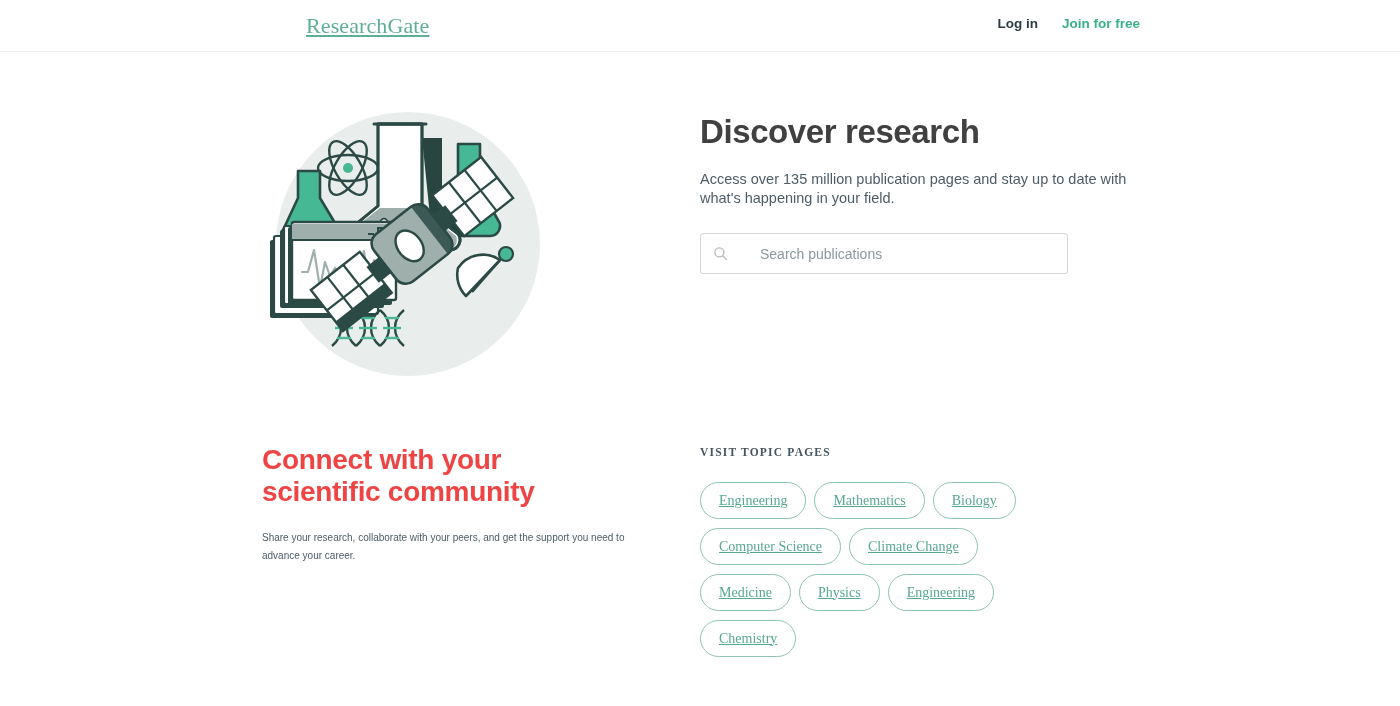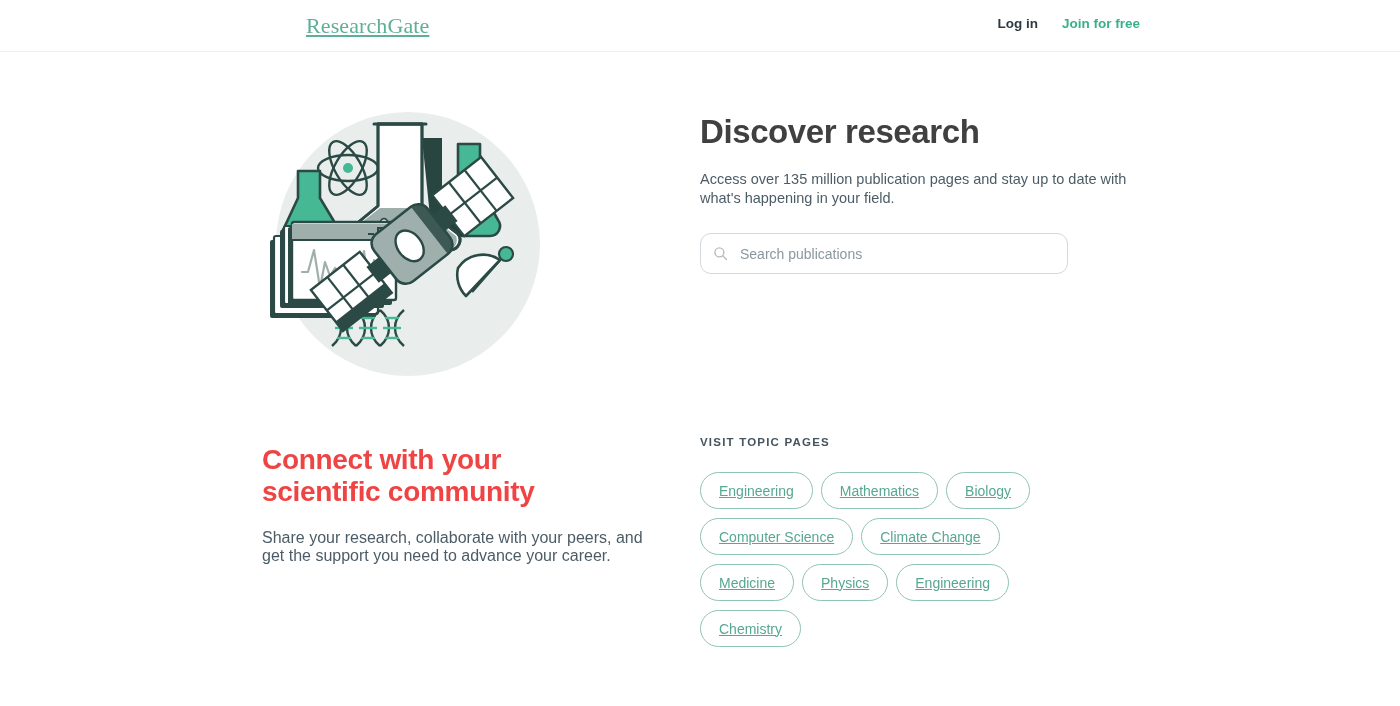--- a/index.html
+++ b/index.html
@@ -93,25 +93,26 @@
     font-size: 14.5px;
     line-height: 19px;
     color: #4c5c66;
     max-width: 440px;
   }
   .search-wrap {
     margin-top: 25px;
     width: 368px;
     height: 41px;
     border: 1px solid #d3d8dc;
-    border-radius: 11px;
+    border-radius: 3px;
     display: flex;
     align-items: center;
     padding: 0 12px;
     background: #fff;
+    gap: 20px;
   }
   .search-icon {
     width: 15px;
     height: 15px;
     flex: 0 0 15px;
     margin-right: 10px;
     opacity: 0.55;
   }
   .search-input {
     border: none;
@@ -138,30 +139,31 @@
   .connect-title {
     margin: 0;
     font-size: 28px;
     font-weight: bold;
     line-height: 32px;
     letter-spacing: -0.3px;
     color: #ef4444;
   }
   .connect-sub {
     margin: 21px 0 0 0;
-    font-size: 16px;
+    font-size: 10px;
     line-height: 18px;
     color: #4c5c66;
     max-width: 400px;
   }
   .topics-block {
     position: absolute;
     left: 700px;
-    top: 44px;
+    top: 54px;
     width: 430px;
+    font-family: Liberation Serif, serif;
   }
   .topics-label {
     font-size: 11.5px;
     font-weight: bold;
     letter-spacing: 1.2px;
     color: #45545e;
     text-transform: uppercase;
     margin: 0 0 24px 0;
   }
   .chips {

